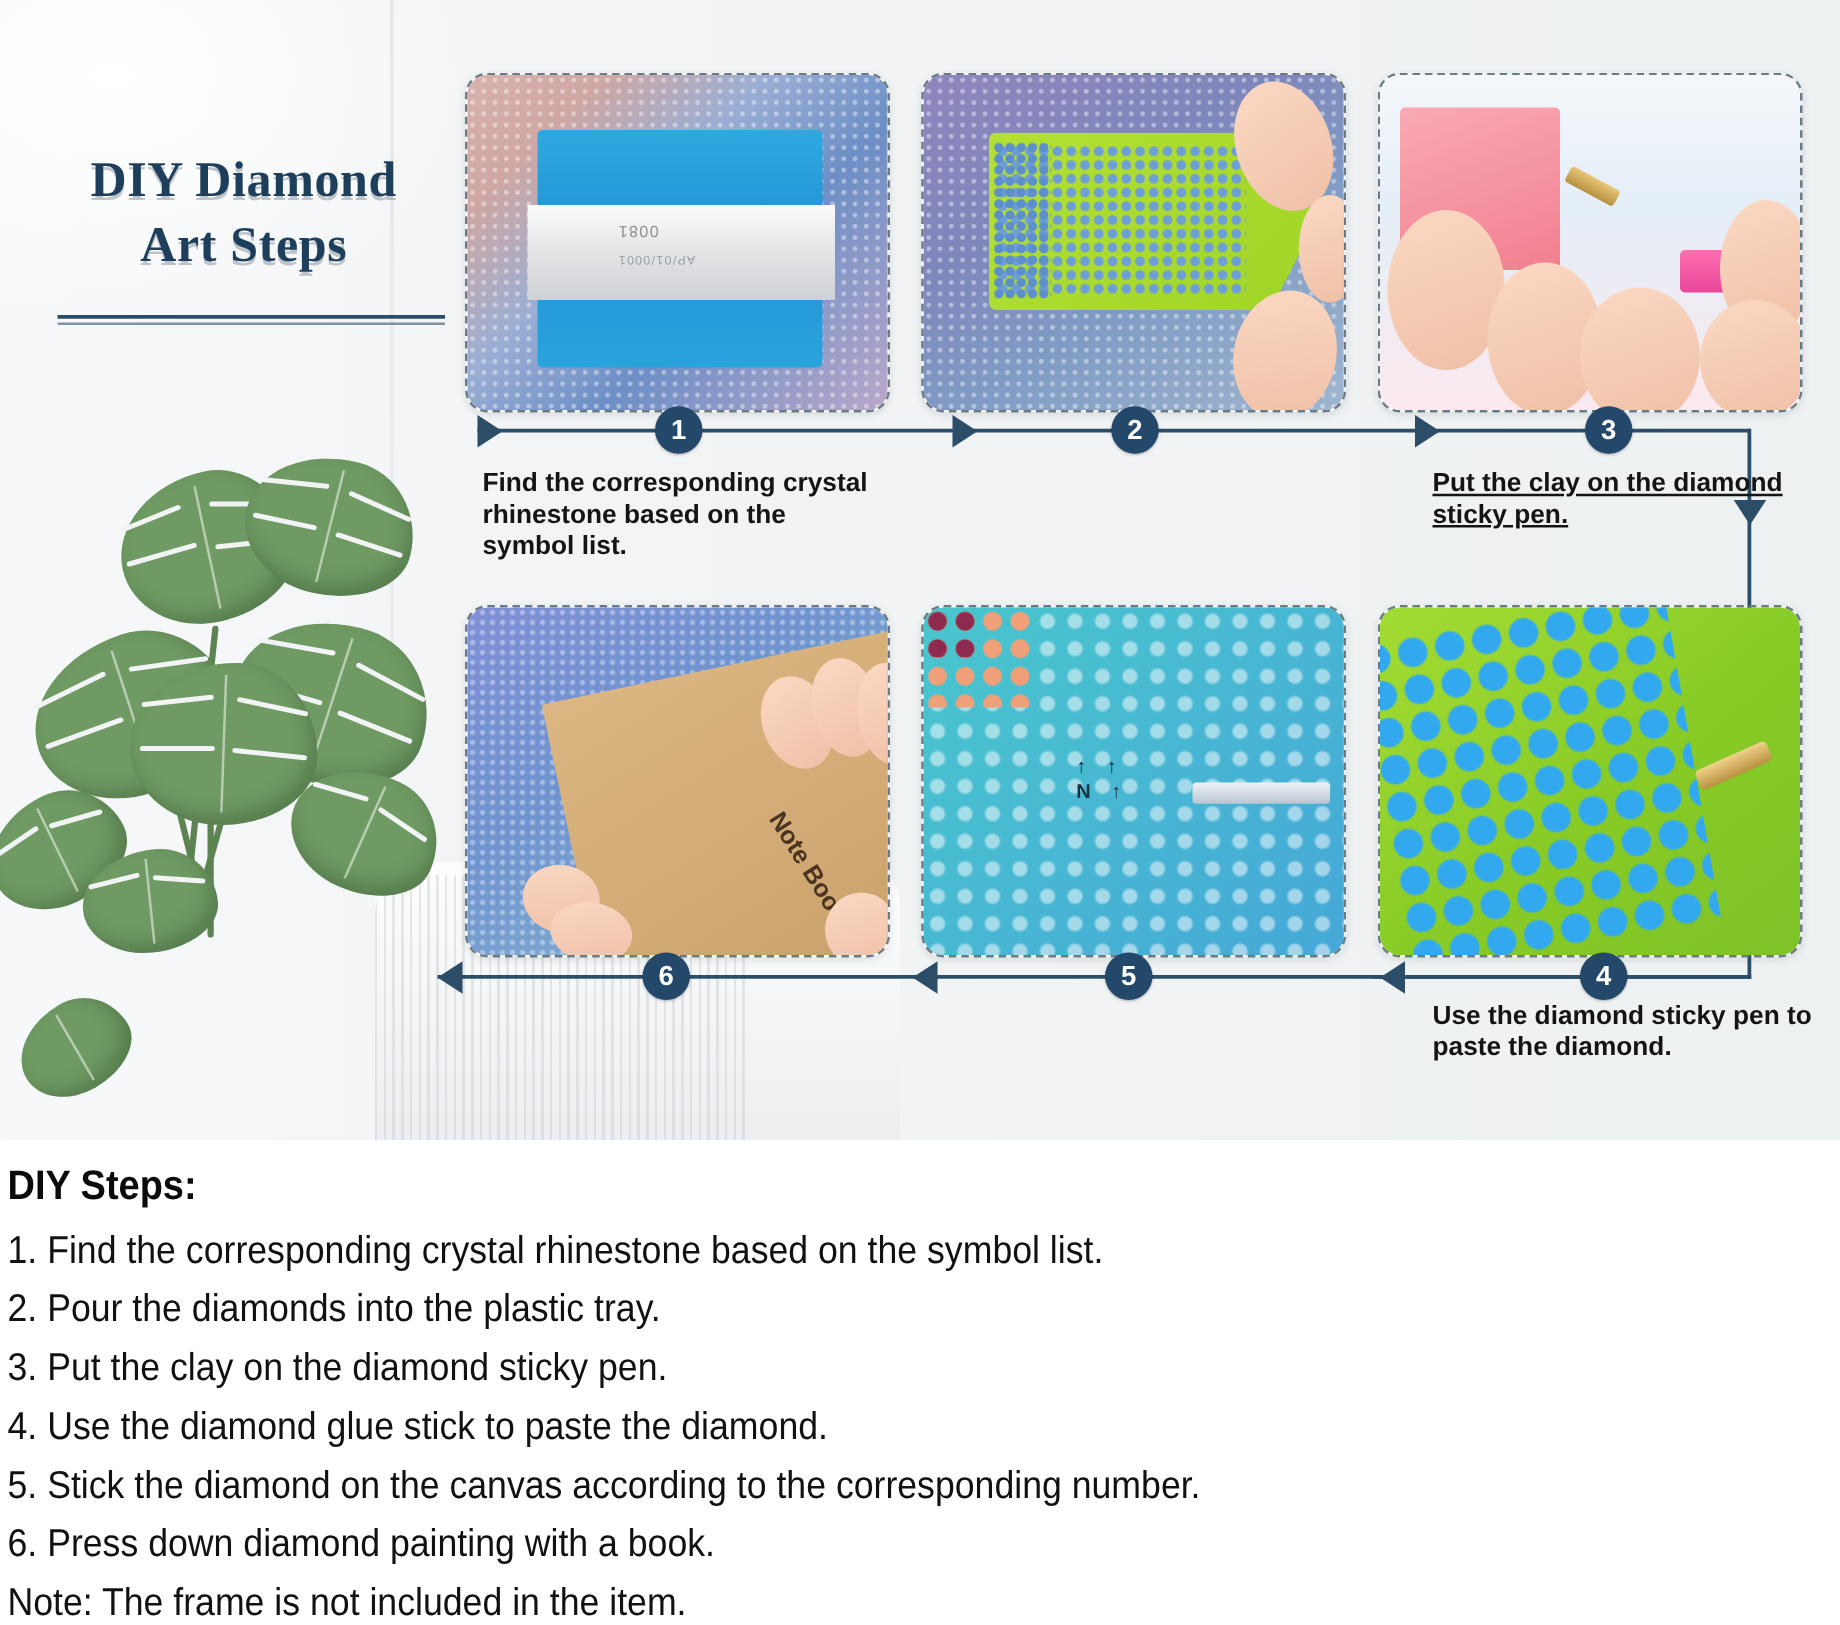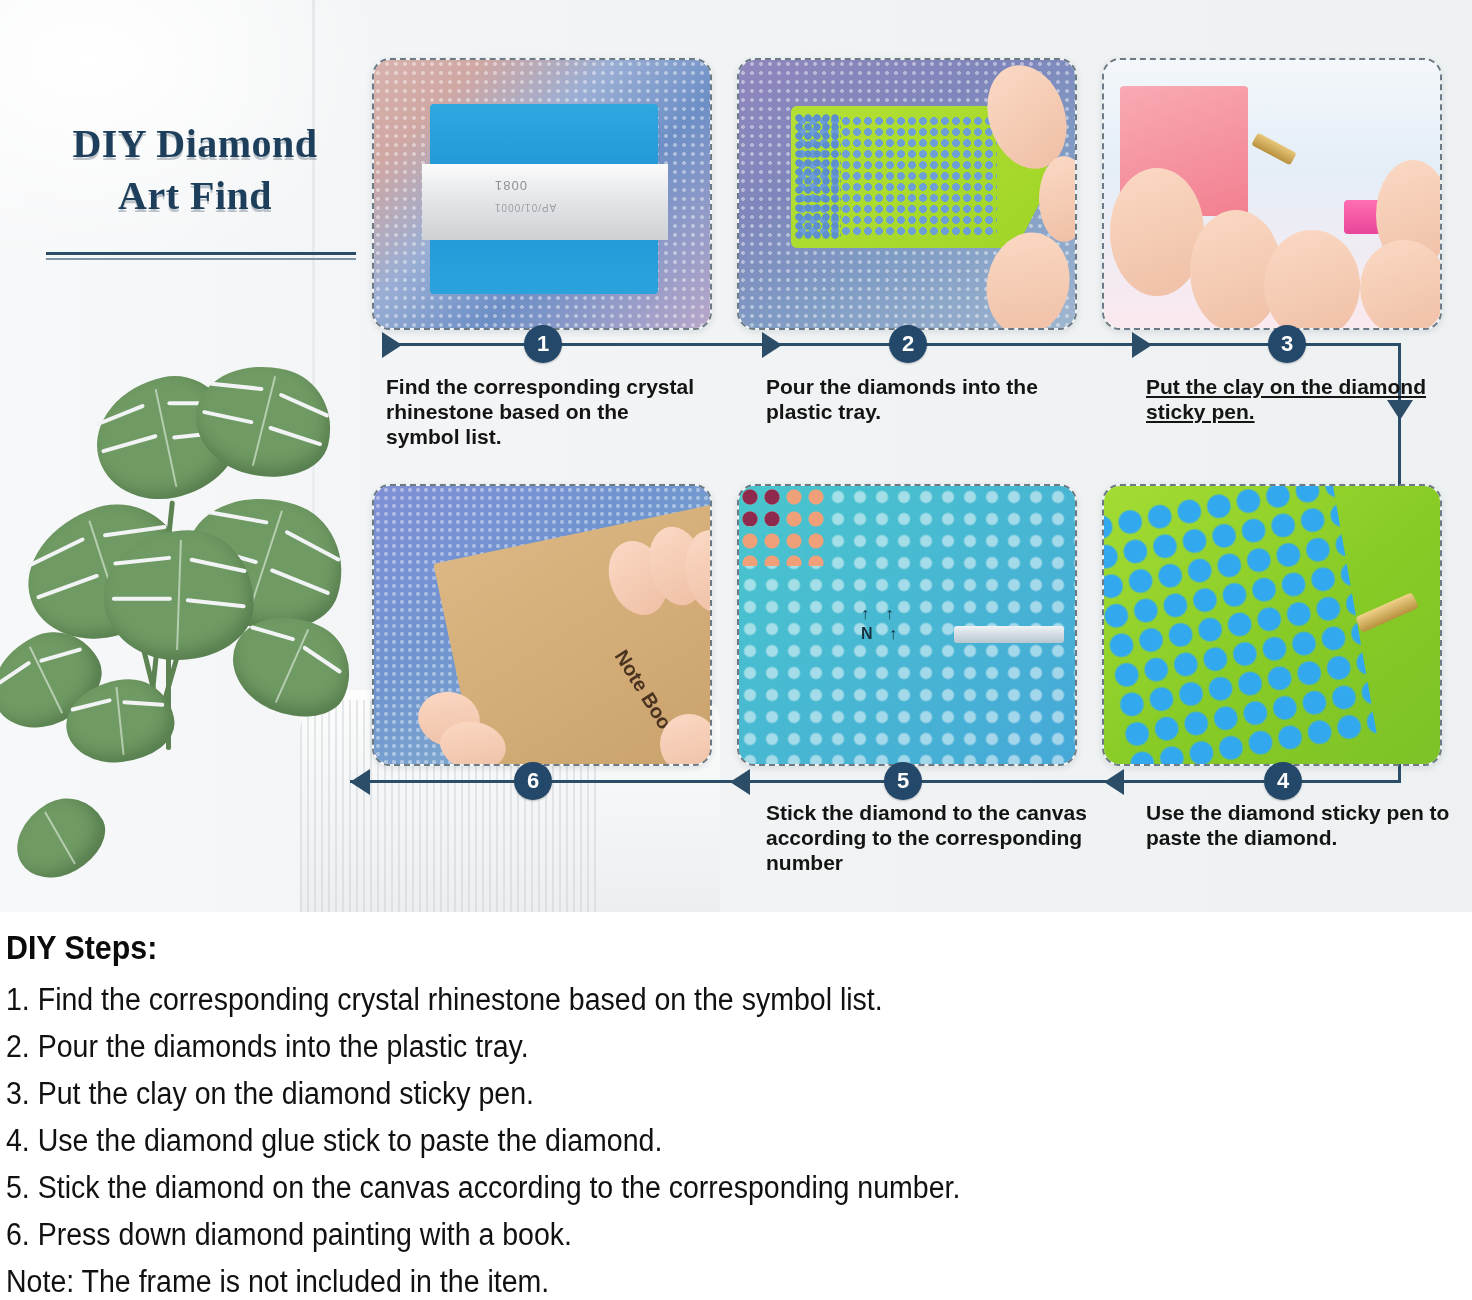--- a/index.html
+++ b/index.html
@@ -199,21 +199,21 @@
 
   <div class="infographic">
     <div class="room-bg"></div>
     <div class="wall-edge"></div>
 
     <div class="sofa"></div>
     <div class="sofa-stripes"></div>
 
     <div class="title-block">
       <div class="title-line">DIY Diamond</div>
-      <div class="title-line l2">Art Find</div>
+      <div class="title-line l2">Art Steps</div>
     </div>
     <div class="title-rule">
       <div class="r1"></div>
         <div class="r2"></div>
     </div>
 
     <div class="plant-wrap">
       <div class="stem" style="left:158px; top:150px; height:230px; transform:rotate(6deg);"></div>
       <div class="stem" style="left:140px; top:200px; height:190px; transform:rotate(-14deg);"></div>
       <div class="stem" style="left:178px; top:200px; height:190px; transform:rotate(16deg);"></div>
@@ -303,21 +303,20 @@
     <div class="arrow-r" style="left:1132px; top:332px;"></div>
     <div class="step-circle" style="left:524px; top:325px;">1</div>
     <div class="step-circle" style="left:889px; top:325px;">2</div>
     <div class="step-circle" style="left:1268px; top:325px;">3</div>
 
     <div class="flowline vline" style="left:1398px; top:343px; height:440px;"></div>
     <div class="arrow-d" style="left:1387px; top:400px;"></div>
     <div class="flowline hline" style="left:1098px; top:780px; width:303px;"></div>
 
     <div class="cap r1 cap-c1">Find the corresponding crystal rhinestone based on the symbol list.</div>
-    <div class="cap r1 cap-c2">Pour the diamonds into the plastic tray.</div>
     <div class="cap r1 cap-c3">Put the clay on the diamond sticky pen.</div>
 
     <div class="panel p-row2 pc1">
       <div class="nb-back"></div>
       <div class="nb-grid"></div>
       <div class="notebook"></div>
       <div class="nb-label">Note Book</div>
       <div class="finger" style="left:236px; top:54px; width:56px; height:76px; transform:rotate(-20deg);"></div>
       <div class="finger" style="left:276px; top:40px; width:54px; height:80px; transform:rotate(-14deg);"></div>
       <div class="finger" style="left:312px; top:44px; width:52px; height:82px; transform:rotate(-8deg);"></div>
@@ -341,21 +340,20 @@
     </div>
 
     <div class="flowline hline" style="left:350px; top:780px; width:1050px;"></div>
     <div class="arrow-l" style="left:350px; top:769px;"></div>
     <div class="arrow-l" style="left:730px; top:769px;"></div>
     <div class="arrow-l" style="left:1104px; top:769px;"></div>
     <div class="step-circle" style="left:514px; top:762px;">6</div>
     <div class="step-circle" style="left:884px; top:762px;">5</div>
     <div class="step-circle" style="left:1264px; top:762px;">4</div>
 
-    <div class="cap r2 cap-c2">Stick the diamond to the canvas according to the corresponding number</div>
     <div class="cap r2 wide" style="left:1146px;">Use the diamond sticky pen to paste the diamond.</div>
   </div>
 
   <div class="steps-text">
     <div class="steps-title">DIY Steps:</div>
     <div class="step-line">1. Find the corresponding crystal rhinestone based on the symbol list.</div>
     <div class="step-line">2. Pour the diamonds into the plastic tray.</div>
     <div class="step-line">3. Put the clay on the diamond sticky pen.</div>
     <div class="step-line">4. Use the diamond glue stick to paste the diamond.</div>
     <div class="step-line">5. Stick the diamond on the canvas according to the corresponding number.</div>

